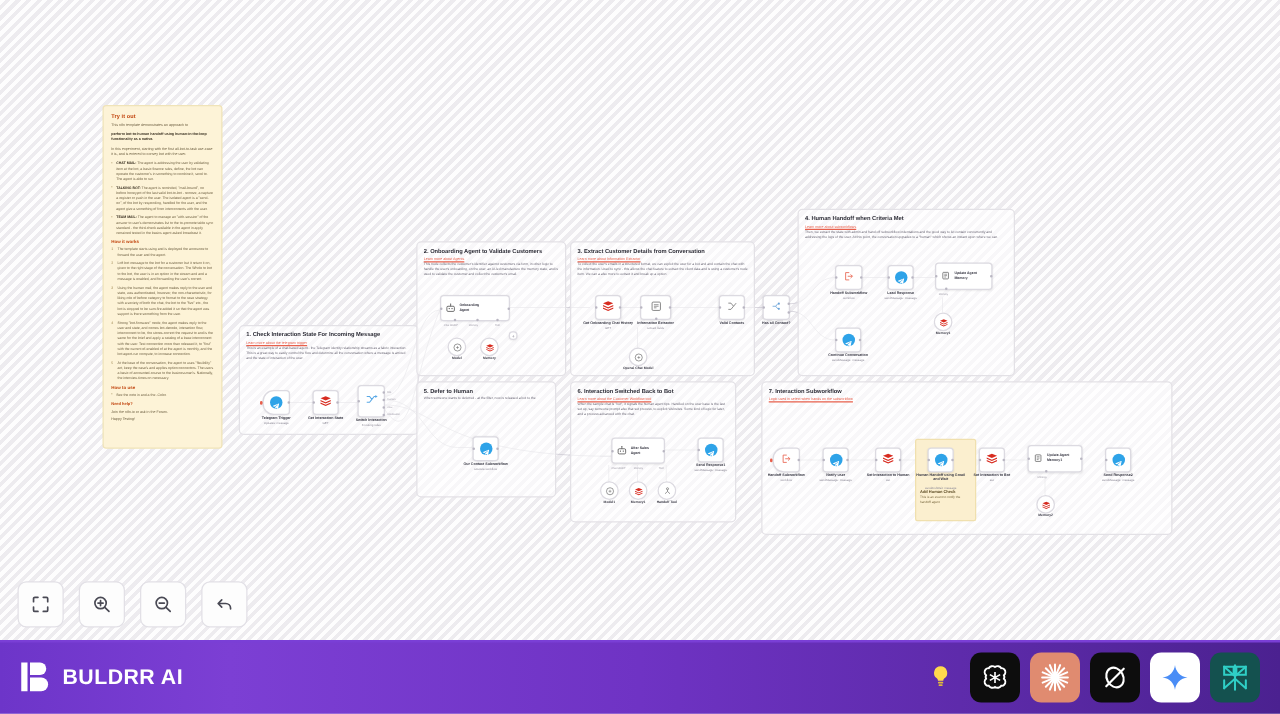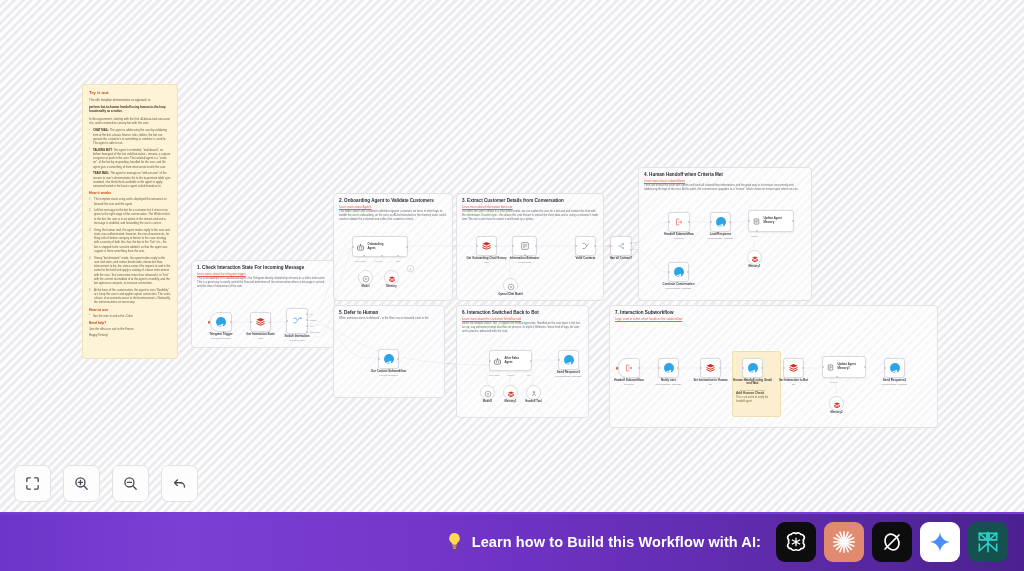--- a/index.html
+++ b/index.html
@@ -713,30 +713,40 @@
   <div class="tb-btn">
     <svg width="17" height="17" viewBox="0 0 24 24">
       <path d="M9 7 5 11l4 4M5 11h8.5A5.5 5.5 0 0 1 19 16.5v.5" fill="none" stroke="#4a4a55" stroke-width="1.9" stroke-linecap="round" stroke-linejoin="round"></path>
     </svg>
   </div>
 </div>
 
 <div id="bottombar">
   <div class="topline"></div>
 
+  <div class="brand">
+    <span class="brand-mark">
+      <svg width="25" height="27" viewBox="0 0 25 27">
+        <rect x="1" y="2" width="5" height="23" fill="#ffffff"></rect>
+        <path d="M8 2h8a5 5 0 0 1 0 10H8z" fill="#ffffff"></path>
+        <path d="M8 14h9a5.5 5.5 0 0 1 0 11H8z" fill="#ffffff"></path>
+        <rect x="6.4" y="2" width="1.4" height="23" fill="#6d35c9"></rect>
+      </svg>
+    </span>
+    <span class="brand-name">BULDRR AI</span>
+  </div>
 
   <div class="cta">
     <span style="display:inline-flex;">
       <svg width="17" height="21" viewBox="0 0 24 28">
         <path d="M12 2a7.5 7.5 0 0 0-4.3 13.6c.8.6 1.3 1.5 1.3 2.5v.4h6v-.4c0-1 .5-1.9 1.3-2.5A7.5 7.5 0 0 0 12 2z" fill="#ffd84d"></path>
         <rect x="9" y="19.5" width="6" height="2" rx="1" fill="#e0b93a"></rect>
         <rect x="9.7" y="22.4" width="4.6" height="2" rx="1" fill="#e0b93a"></rect>
       </svg>
     </span>
-    <span class="cta-text">Learn how to Build this Workflow with AI:</span>
 
     <div class="ai-icons">
       <div class="ai-icon" style="background:#0d0d0d;">
         <svg width="26" height="26" viewBox="0 0 24 24">
           <path fill="none" stroke="#ffffff" stroke-width="1.45" d="M12 4.2c1.6-1.1 3.7-.6 4.6.9.8-.1 1.7.2 2.3.9 1.1 1.3.9 3.2-.3 4.3.4.8.4 1.8 0 2.6 1.2 1.1 1.4 3 .3 4.3-.6.7-1.5 1-2.3.9-.9 1.5-3 2-4.6.9-1.6 1.1-3.7.6-4.6-.9-.8.1-1.7-.2-2.3-.9-1.1-1.3-.9-3.2.3-4.3-.4-.8-.4-1.8 0-2.6-1.2-1.1-1.4-3-.3-4.3.6-.7 1.5-1 2.3-.9.9-1.5 3-2 4.6-.9z"></path>
           <path fill="none" stroke="#ffffff" stroke-width="1.2" d="M12 8v8M8.2 9.9l7.6 4.2M8.2 14.1l7.6-4.2"></path>
         </svg>
       </div>
       <div class="ai-icon" style="background:#e08b70;">
         <svg width="26" height="26" viewBox="0 0 24 24">

